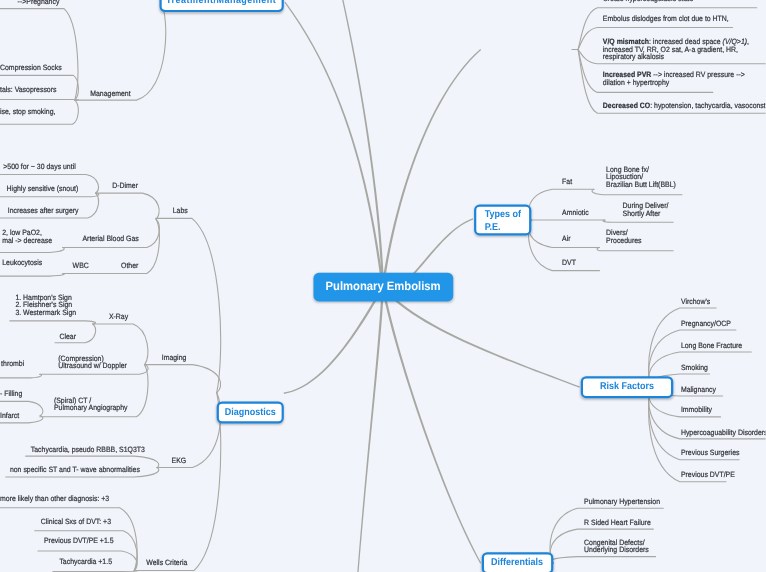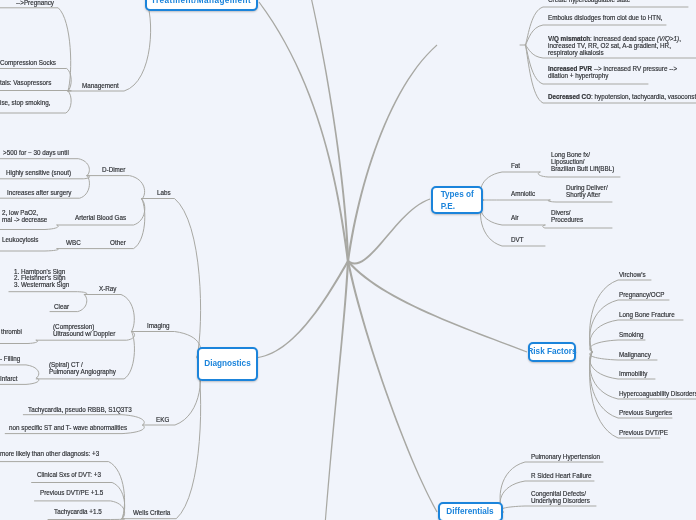--- a/index.html
+++ b/index.html
@@ -88,31 +88,34 @@
 <path d="M122.0 518.7C127.0 506.7 126.0 470.2 108.6 461.6 L0.0 461.6" fill="none" stroke="#a8a8a3" stroke-width="1" stroke-linecap="round"></path>
 <path d="M122.0 518.7C127.0 511.1 126.0 487.9 112.1 482.5 L31.6 482.5" fill="none" stroke="#a8a8a3" stroke-width="1" stroke-linecap="round"></path>
 <path d="M122.0 518.7C127.0 515.0 126.0 503.6 110.6 500.9 L34.5 500.9" fill="none" stroke="#a8a8a3" stroke-width="1" stroke-linecap="round"></path>
 <path d="M122.0 518.7C127.0 518.9 126.0 519.4 110.6 519.5 L48.0 519.5" fill="none" stroke="#a8a8a3" stroke-width="1" stroke-linecap="round"></path>
 <path d="M145.0 -2.0C155.0 14.7 154.0 81.7 124.1 91.0 L68.0 91.0" fill="none" stroke="#a8a8a3" stroke-width="1" stroke-linecap="round"></path>
 <path d="M68.0 91.0C73.0 73.5 72.0 20.3 58.2 7.8 L0.0 7.8" fill="none" stroke="#a8a8a3" stroke-width="1" stroke-linecap="round"></path>
 <path d="M68.0 91.0C73.0 86.3 72.0 71.9 66.7 68.5 L0.0 68.5" fill="none" stroke="#a8a8a3" stroke-width="1" stroke-linecap="round"></path>
 <path d="M68.0 91.0C73.0 90.9 72.0 90.6 67.8 90.5 L0.0 90.5" fill="none" stroke="#a8a8a3" stroke-width="1" stroke-linecap="round"></path>
 <path d="M68.0 91.0C73.0 95.6 72.0 109.7 65.9 113.0 L0.0 113.0" fill="none" stroke="#a8a8a3" stroke-width="1" stroke-linecap="round"></path>
 </svg>
+<div class="node central" style="left:285px;top:248px;width:127px;height:26px;">
+      <span>Pulmonary Embolism</span>
+    </div>
 <div class="node l1" style="left:145px;top:-9.5px;width:113px;height:20px;">
       <span style="transform:scaleX(0.91);letter-spacing:0.48px;">Treatment/Management</span>
     </div>
 <div class="node l1 lt" style="left:431px;top:186px;width:52px;height:28px;">
       <span>Types of
 P.E.</span>
     </div>
-<div class="node l1" style="left:528px;top:342px;width:48px;height:20px;">
+<div class="node l1" style="left:528px;top:342px;width:84px;height:20px;">
       <span>Risk Factors</span>
     </div>
-<div class="node l1" style="left:197px;top:347px;width:61px;height:34px;">
+<div class="node l1" style="left:197px;top:365px;width:61px;height:20px;">
       <span>Diagnostics</span>
     </div>
 <div class="node l1" style="left:438px;top:502px;width:65px;height:20px;">
       <span>Differentials</span>
     </div>
 <div class="lbl" style="left:619px;top:269.5px;"><span>Virchow's</span></div>
 <div class="lbl" style="left:619px;top:289.5px;"><span>Pregnancy/OCP</span></div>
 <div class="lbl" style="left:619px;top:309.5px;"><span>Long Bone Fracture</span></div>
 <div class="lbl" style="left:619px;top:329.5px;"><span>Smoking</span></div>
 <div class="lbl" style="left:619px;top:349.5px;"><span>Malignancy</span></div>

